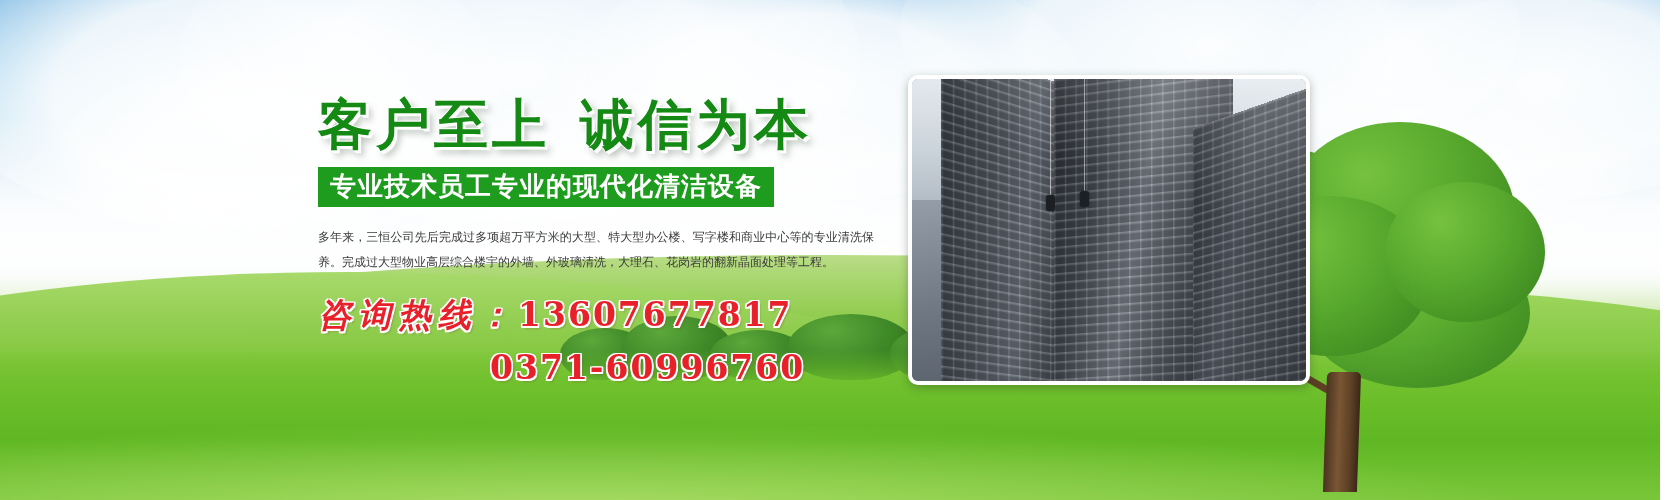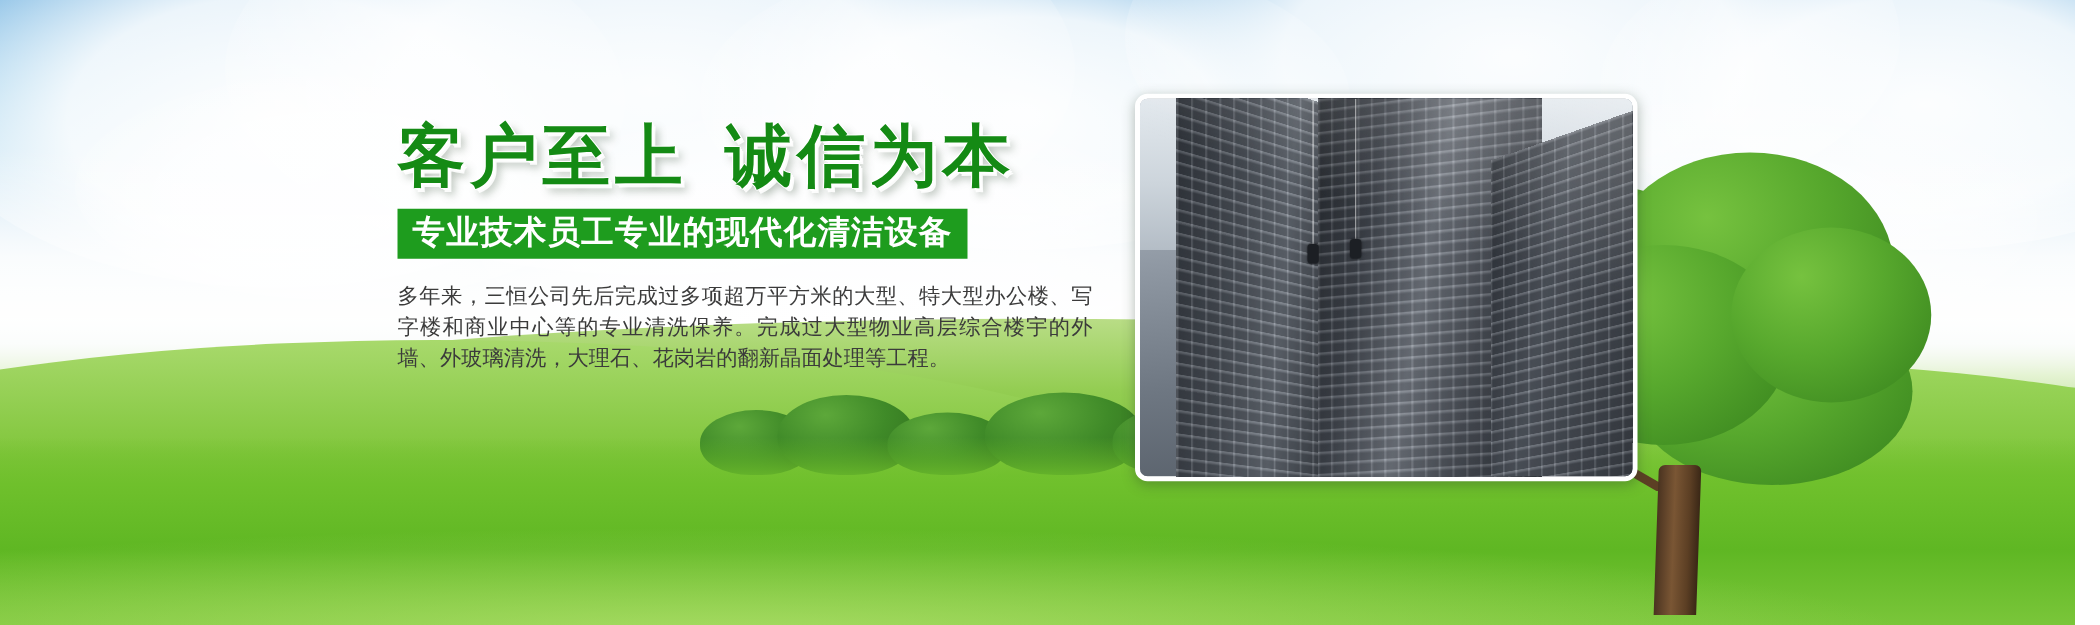--- a/index.html
+++ b/index.html
@@ -133,21 +133,21 @@
     color:#ffffff;
     white-space:nowrap;
     line-height:1.18;
     margin-top:12px;
   }
 
   .para {
     margin-top:18px;
     width:556px;
     font-family:"DejaVu Sans","Liberation Sans", sans-serif;
-    font-size:17px;
+    font-size:12px;
     line-height:25px;
     color:#3b3b3b;
     text-align:justify;
   }
 
   .phones { margin-top:18px; }
   .phone-line {
     font-family:"DejaVu Serif","Liberation Serif", serif;
     font-weight:bold;
     color:#e8202a;
@@ -273,20 +273,28 @@
     <div class="headline">
       <span>客户至上</span><span class="gap"></span><span>诚信为本</span>
     </div>
 
     <div class="subbar">
       <span>专业技术员工专业的现代化清洁设备</span>
     </div>
 
     <p class="para">多年来，三恒公司先后完成过多项超万平方米的大型、特大型办公楼、写字楼和商业中心等的专业清洗保养。完成过大型物业高层综合楼宇的外墙、外玻璃清洗，大理石、花岗岩的翻新晶面处理等工程。</p>
 
+    <div class="phones">
+      <div class="phone-line phone-line-1">
+        <span class="lbl">咨询热线：</span><span>13607677817</span>
+      </div>
+      <div class="phone-line phone-line-2">
+        <span>0371-60996760</span>
+      </div>
+    </div>
 
   </div>
 
   <div class="photo-card">
     <div class="photo-inner">
       <div class="sky-patch"></div>
 
       <div class="tower tower-a">
         <div class="floors"></div>
           <div class="mullions"></div>

